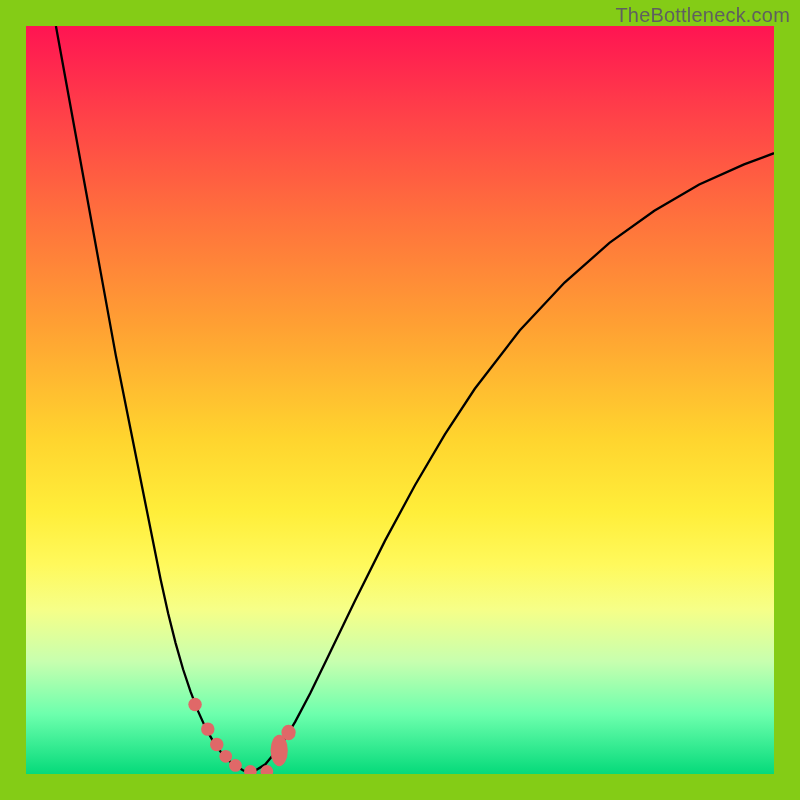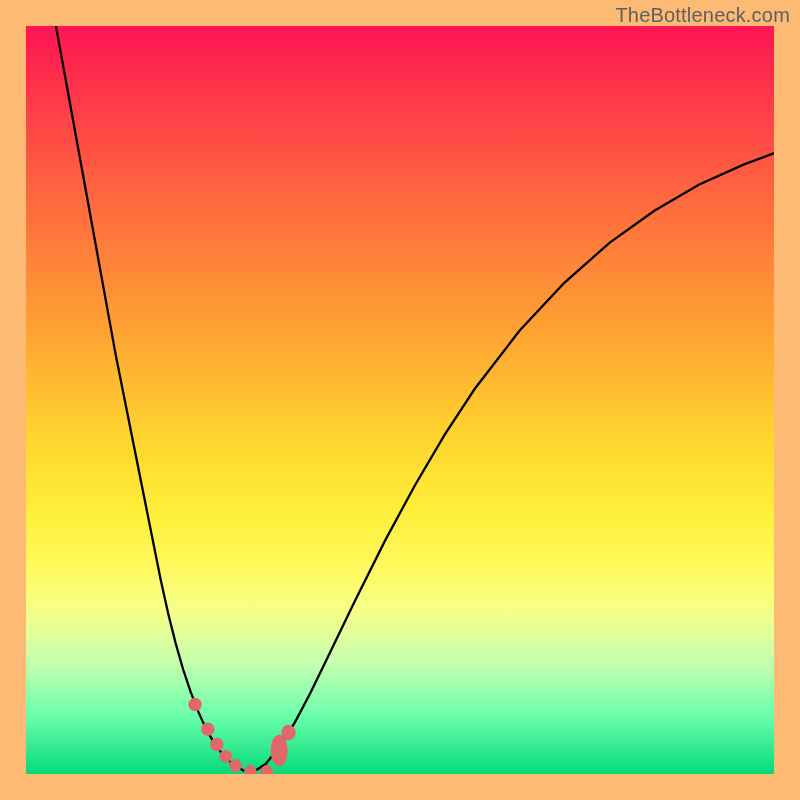--- a/index.html
+++ b/index.html
@@ -1,16 +1,16 @@
 <!DOCTYPE html>
 <html><head>
 <meta charset="utf-8">
 <style>
   html,body{margin:0;padding:0;width:800px;height:800px;overflow:hidden;background:#fff}
-  .frame{position:relative;width:800px;height:800px;background:#fdba74}
+  .frame{position:relative;width:800px;height:800px;background:#84cc16}
   .plot{position:absolute;left:26px;top:26px;width:748px;height:748px;overflow:hidden}
   .grad{width:100%;height:100%;
     background:linear-gradient(to bottom,
       #ff1452 0%,
       #ff3a4a 10%,
       #ff6f3d 25%,
       #ffa033 40%,
       #ffd42e 55%,
       #ffee3a 65%,
       #fff95c 72%,

